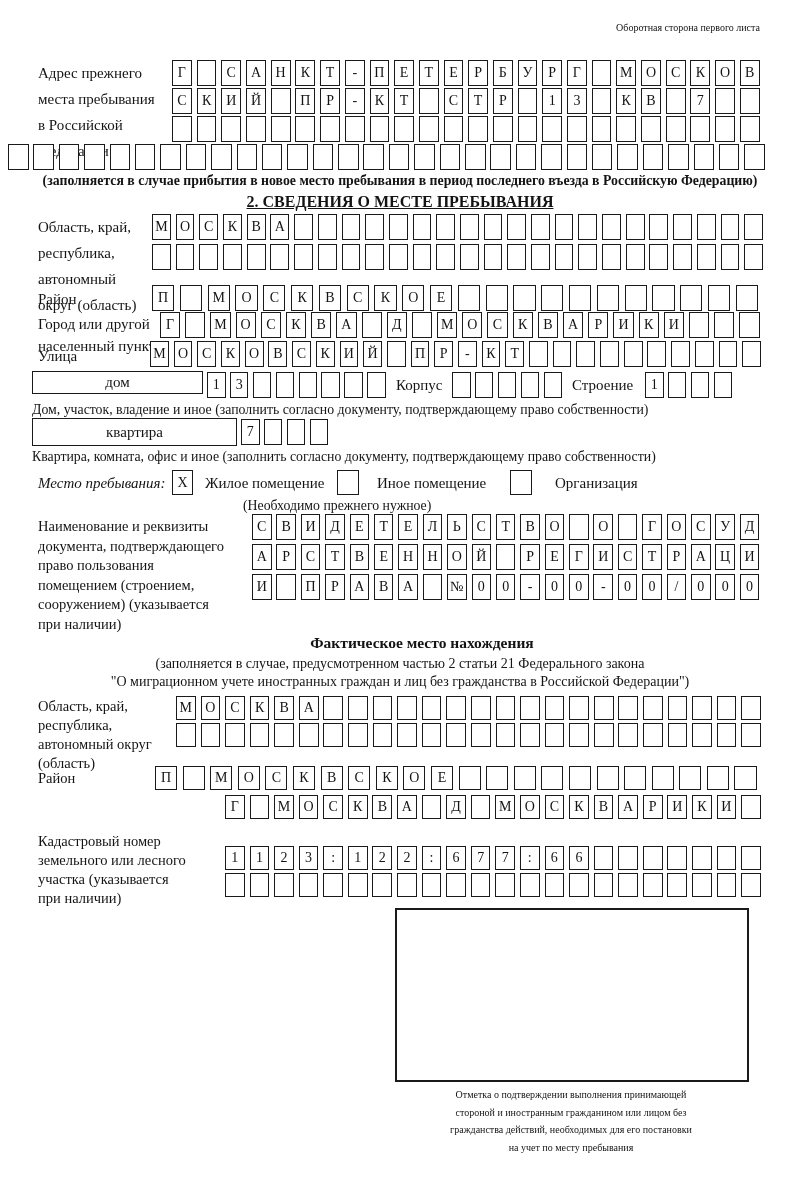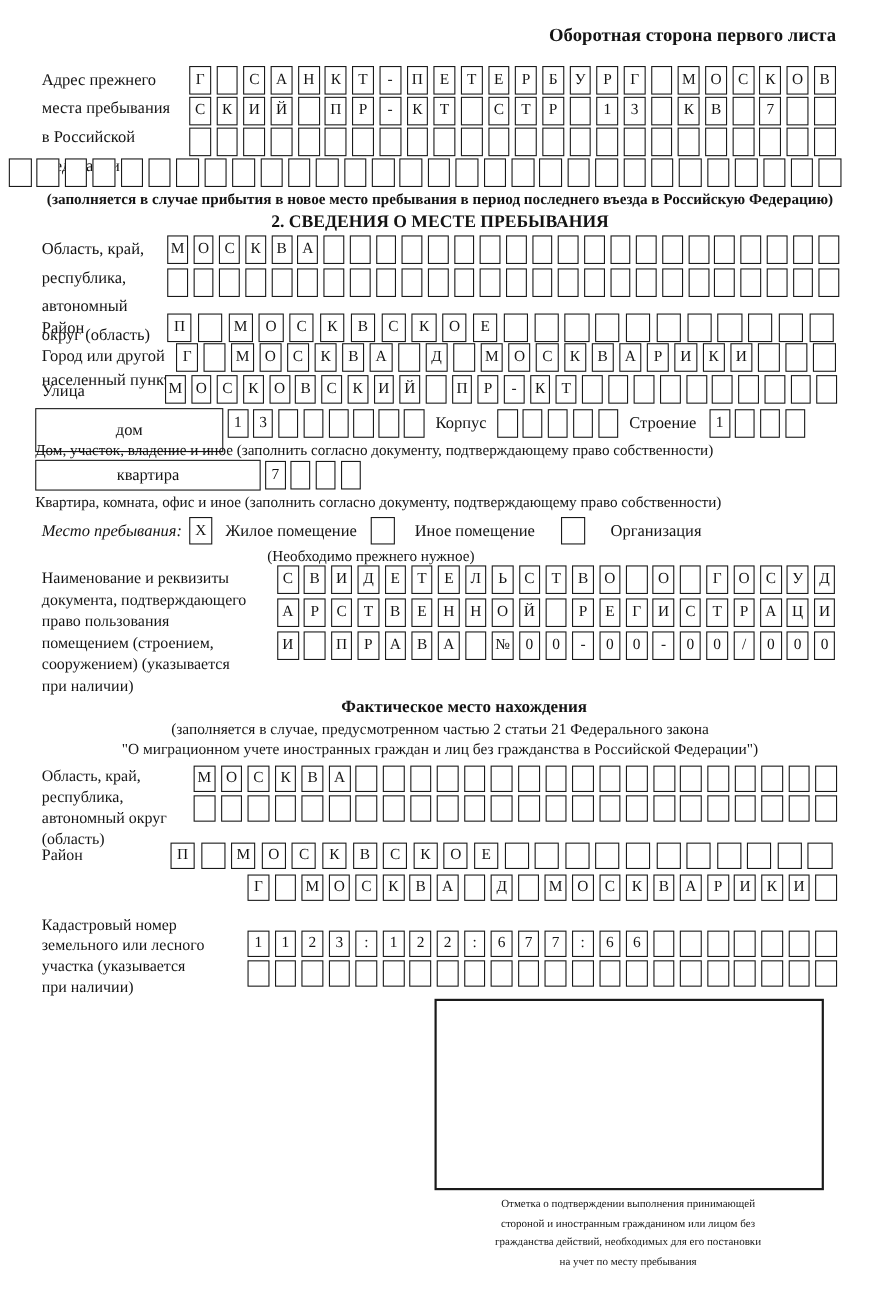--- a/index.html
+++ b/index.html
@@ -30,21 +30,21 @@
   .stamp-box{position:absolute;box-sizing:border-box;border:2px solid #1a1a1a;background:#fff;}
   .stamp-note{
     position:absolute;font-size:10px;line-height:17.5px;text-align:center;white-space:pre-line;
   }
 </style>
 </head>
 <body>
 
 <div class="sheet">
 
-  <div class="cap" style="right:40px;top:22px;font-size:17px;font-weight:bold;">Оборотная сторона первого листа</div>
+  <div class="cap" style="right:40px;top:22px;font-size:10px;">Оборотная сторона первого листа</div>
 
   <div class="lbl" style="left:38px;top:60px;">Адрес прежнего
 места пребывания
 в Российской
 Федерации</div>
   <div class="br" style="left:172px;top:60px;--w:19.8px;--g:4.9px;">
       <span class="cb">Г</span>
       <span class="cb"></span>
       <span class="cb">С</span>
       <span class="cb">А</span>
@@ -148,21 +148,21 @@
       <span class="cb"></span>
       <span class="cb"></span>
       <span class="cb"></span>
       <span class="cb"></span>
       <span class="cb"></span>
       <span class="cb"></span>
       <span class="cb"></span>
     </div>
   <div class="cap ctr" style="top:173px;font-weight:bold;">(заполняется в случае прибытия в новое место пребывания в период последнего въезда в Российскую Федерацию)</div>
 
-  <div class="title" style="top:193px;font-size:16px;">2. СВЕДЕНИЯ О МЕСТЕ ПРЕБЫВАНИЯ</div>
+  <div class="title" style="top:193px;font-size:16px;text-decoration:underline;">2. СВЕДЕНИЯ О МЕСТЕ ПРЕБЫВАНИЯ</div>
 
   <div class="lbl" style="left:38px;top:214px;">Область, край,
 республика,
 автономный
 округ (область)</div>
   <div class="br" style="left:152px;top:214px;--w:18.8px;--g:4.9px;">
       <span class="cb">М</span>
       <span class="cb">О</span>
       <span class="cb">С</span>
       <span class="cb">К</span>
@@ -296,21 +296,21 @@
       <span class="cb"></span>
       <span class="cb"></span>
       <span class="cb"></span>
       <span class="cb"></span>
       <span class="cb"></span>
       <span class="cb"></span>
       <span class="cb"></span>
       <span class="cb"></span>
     </div>
 
-  <div class="rect" style="left:32px;top:371px;width:171px;height:40px;">дом</div>
+  <div class="rect" style="left:32px;top:371px;width:171px;height:23px;">дом</div>
   <div class="br" style="left:207px;top:372px;--w:18.5px;--g:4.4px;">
       <span class="cb">1</span>
       <span class="cb">3</span>
       <span class="cb"></span>
       <span class="cb"></span>
       <span class="cb"></span>
       <span class="cb"></span>
       <span class="cb"></span>
       <span class="cb"></span>
     </div>

